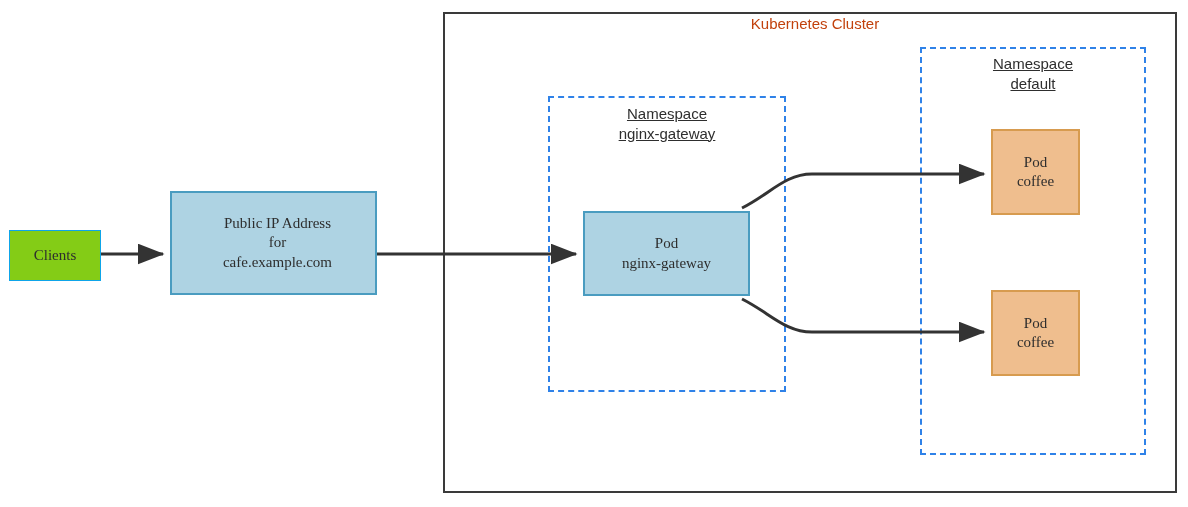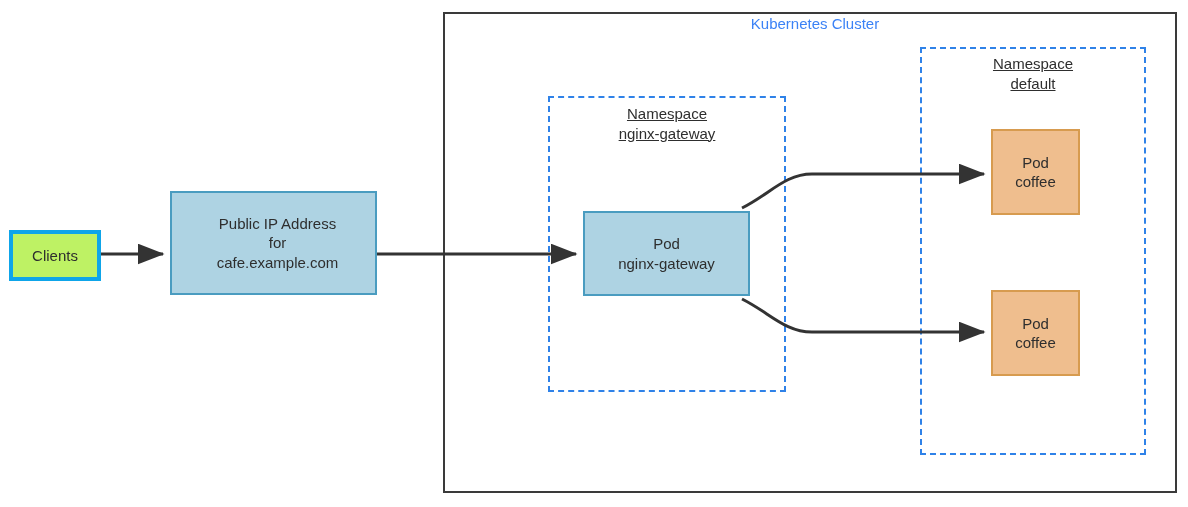--- a/index.html
+++ b/index.html
@@ -28,20 +28,21 @@
   .node {
     position: absolute;
     box-sizing: border-box;
     display: flex;
     align-items: center;
     justify-content: center;
     text-align: center;
     color: #2e2e2e;
     line-height: 1.28;
     white-space: pre-line;
+    font-family: Liberation Serif, serif;
   }
   .cluster-box {
     position: absolute;
     box-sizing: border-box;
     border: 2px solid #3a3a3a;
     background: transparent;
   }
   .cluster-title {
     position: absolute;
     color: #2e2e2e;
@@ -57,39 +58,39 @@
   }
   .ns-title {
     position: absolute;
     color: #2e2e2e;
     text-align: center;
     white-space: pre-line;
     line-height: 1.30;
     text-decoration: underline;
   }
   .box-clients {
-    background: #bef264;
-    border: 4px solid #0ea5e9;
+    background: #84cc16;
+    border: 1px solid #0ea5e9;
   }
   .box-blue {
     background: #aed3e3;
     border: 2px solid #4a9cc0;
   }
   .box-orange {
     background: #efbe8e;
     border: 2px solid #d79b4f;
   }
 </style>
 </head>
 <body>
 
 <div id="canvas">
 
   <div class="cluster-box" id="cluster-box" style="left: 443px; top: 12px; width: 734px; height: 481px; border-color: rgb(58, 58, 58);"></div>
-  <div class="cluster-title" id="cluster-title" style="left: 700px; top: 14px; width: 230px; font-size: 15px; color: #3b82f6;">Kubernetes Cluster</div>
+  <div class="cluster-title" id="cluster-title" style="left: 700px; top: 14px; width: 230px; font-size: 15px; color: #c2410c;">Kubernetes Cluster</div>
 
   <div class="ns-box" id="ns-box-0" style="left: 548px; top: 96px; width: 238px; height: 296px; border-color: rgb(47, 130, 232);"></div>
   <div class="ns-title" id="ns-title-0" style="left: 566px; top: 104px; width: 202px; font-size: 15px; color: rgb(46, 46, 46);">Namespace
 nginx-gateway</div>
 
   <div class="ns-box" id="ns-box-1" style="left: 920px; top: 47px; width: 226px; height: 408px; border-color: rgb(47, 130, 232);"></div>
   <div class="ns-title" id="ns-title-1" style="left: 938px; top: 54px; width: 190px; font-size: 15px; color: rgb(46, 46, 46);">Namespace
 default</div>
 
   <svg class="edges" viewBox="0 0 1188 507">

